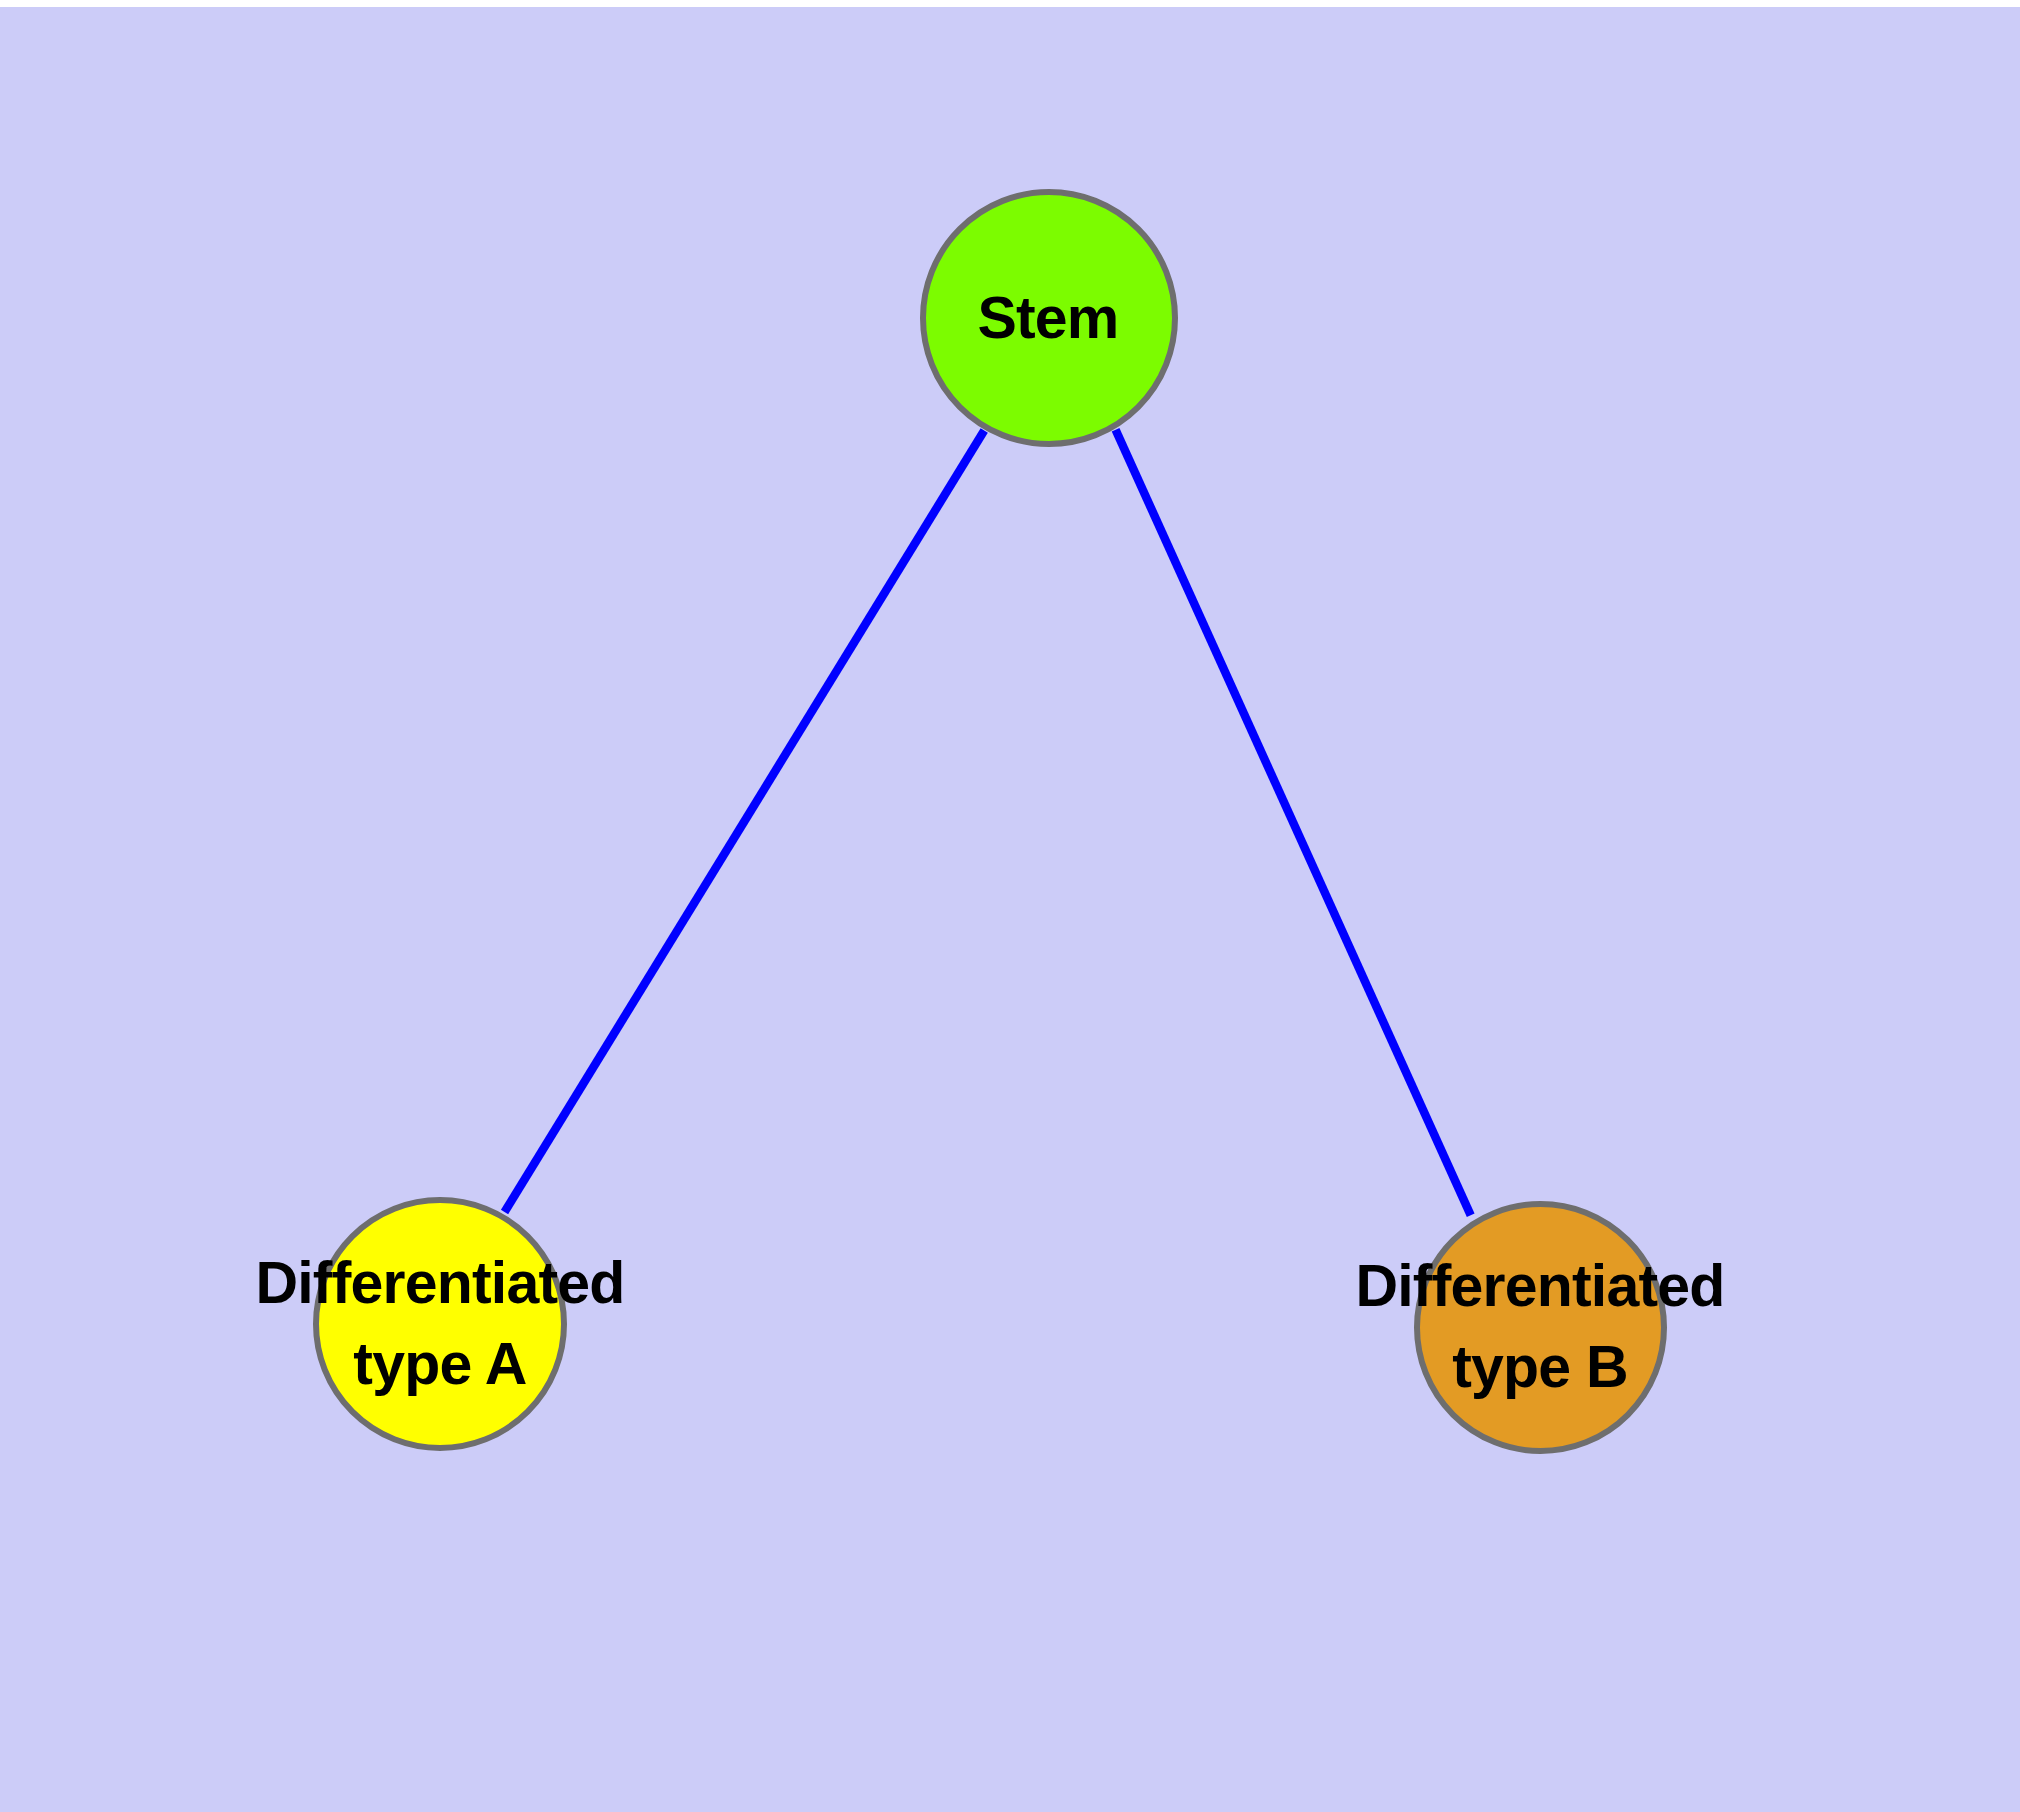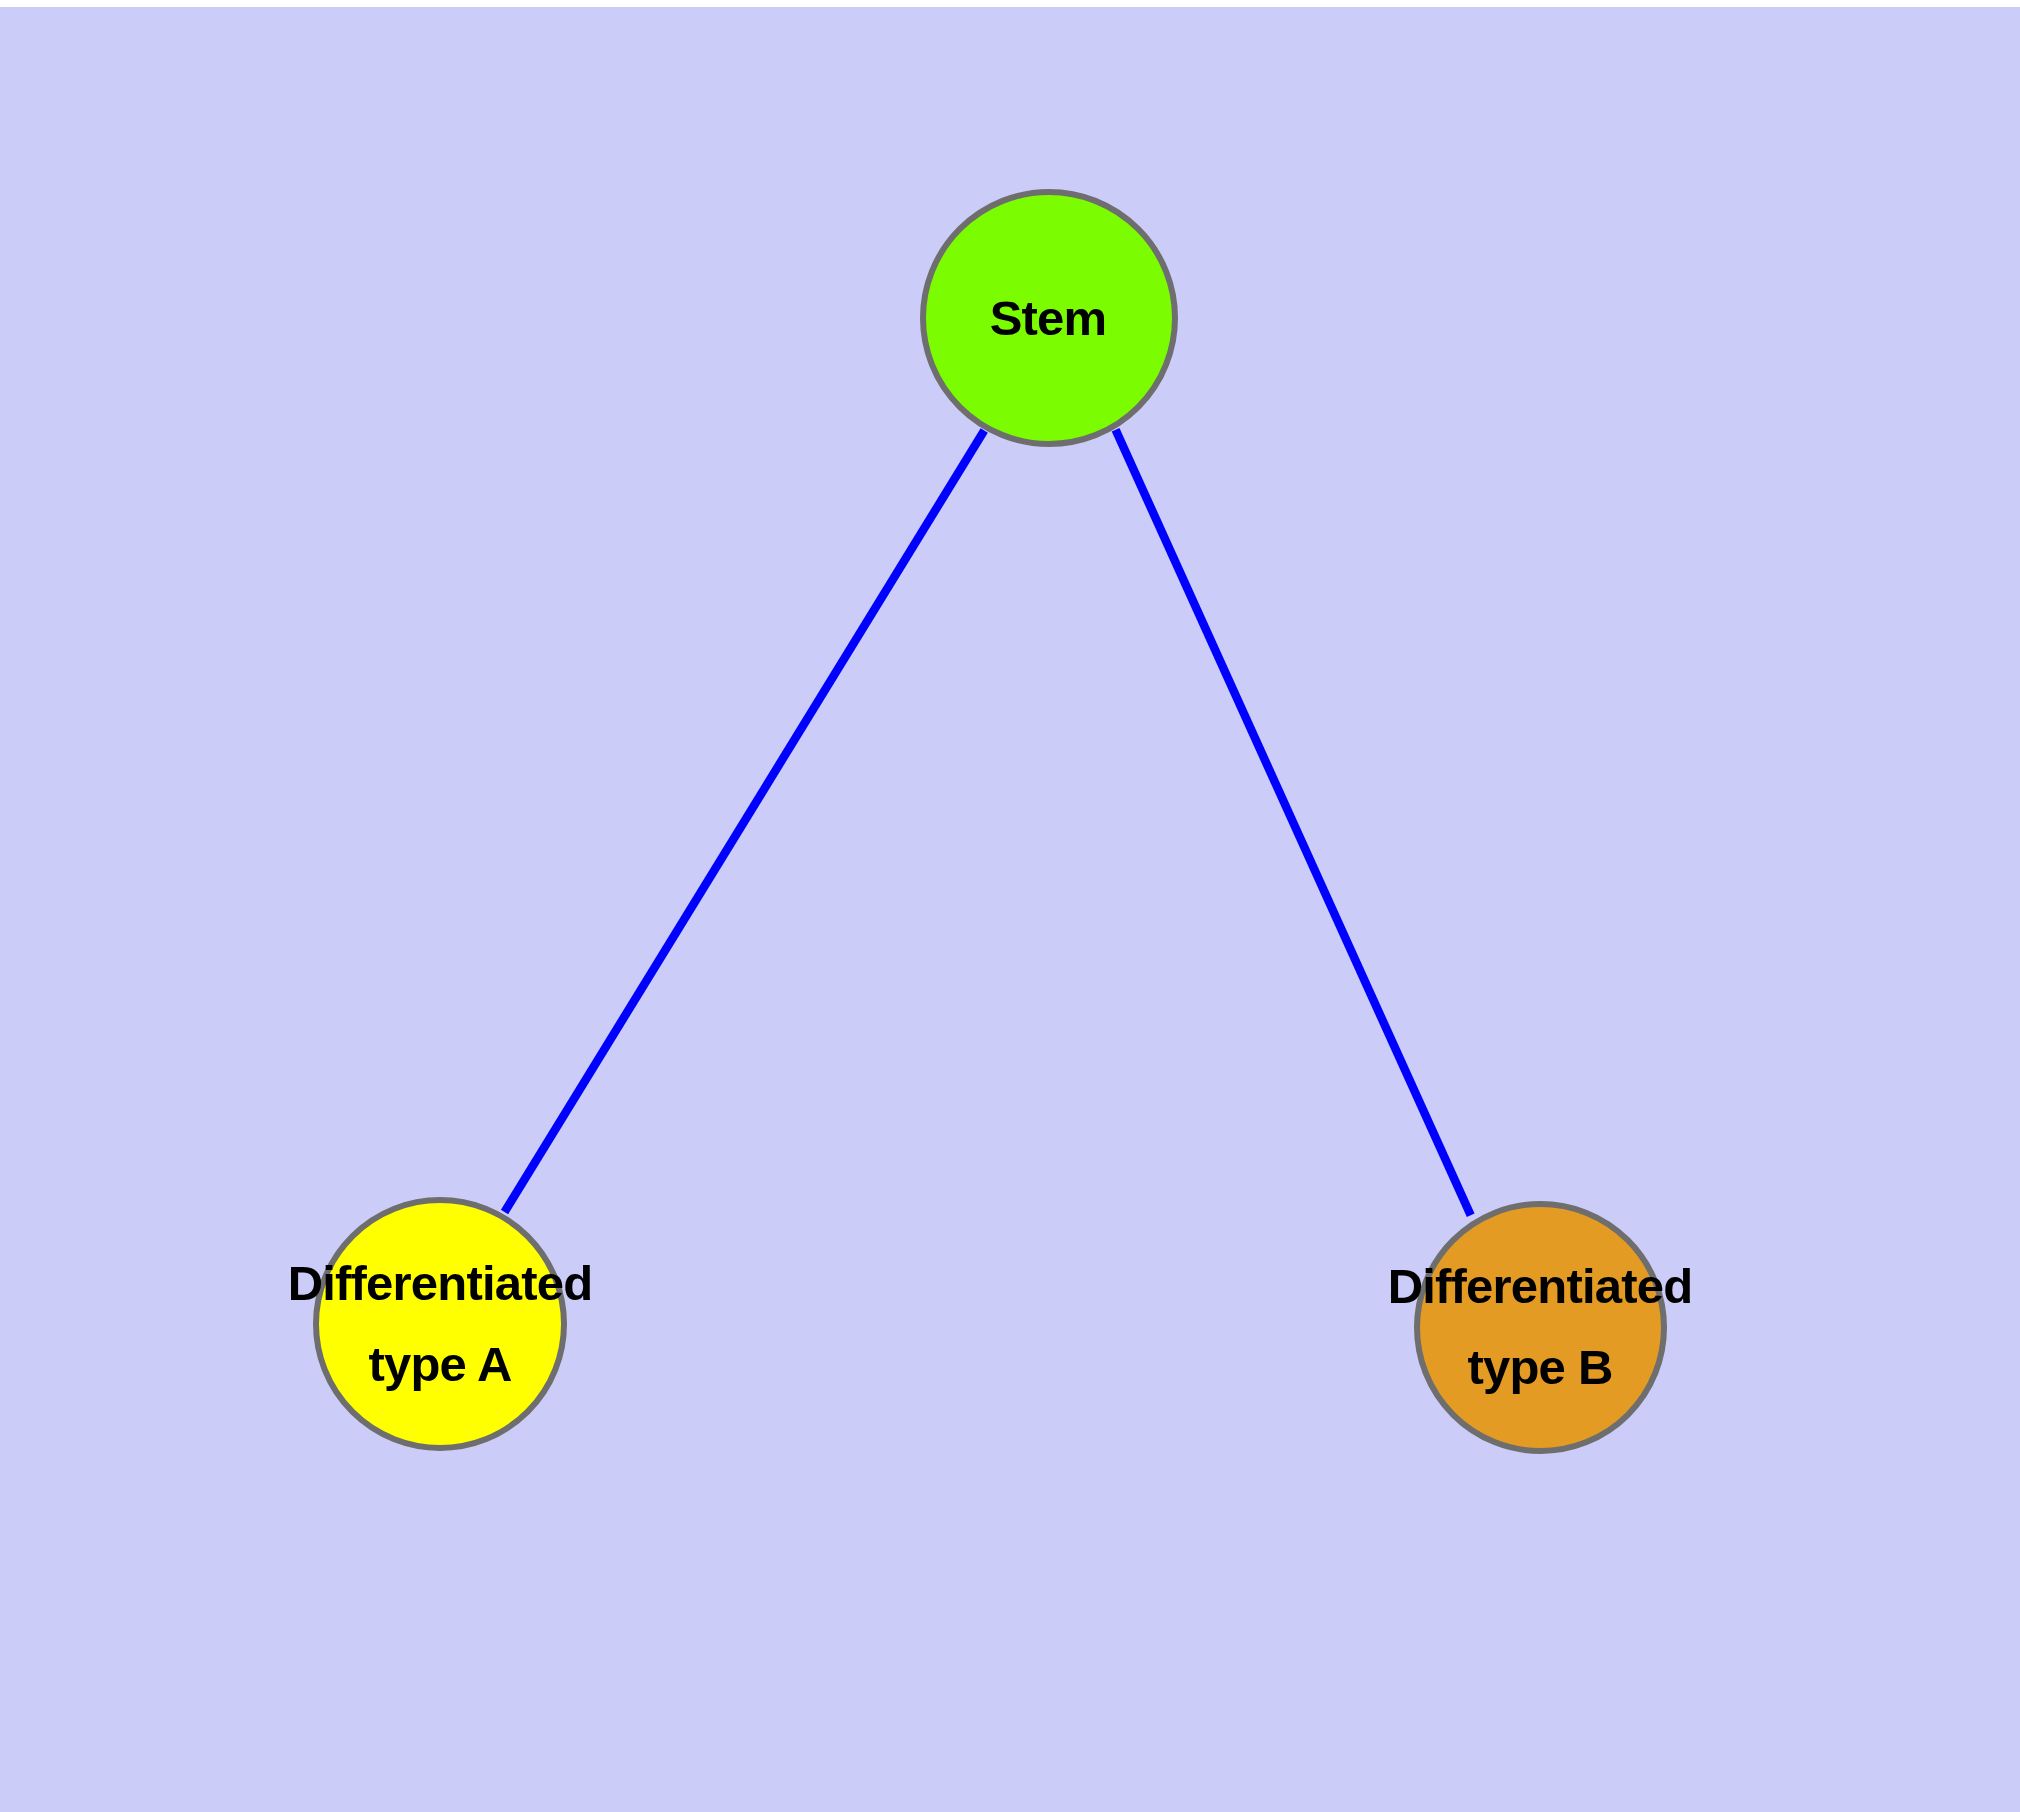--- a/index.html
+++ b/index.html
@@ -41,21 +41,21 @@
     position: absolute;
     border-radius: 50%;
     box-sizing: border-box;
     border: 6px solid #6e6e6e;
   }
   .node-label {
     position: absolute;
     text-align: center;
     color: #000000;
     font-weight: bold;
-    font-size: 49px;
+    font-size: 59px;
     line-height: 81px;
     letter-spacing: -0.8px;
     white-space: pre;
     transform: translate(-50%, -50%);
     pointer-events: none;
   }
 </style>
 </head>
 <body>
 

